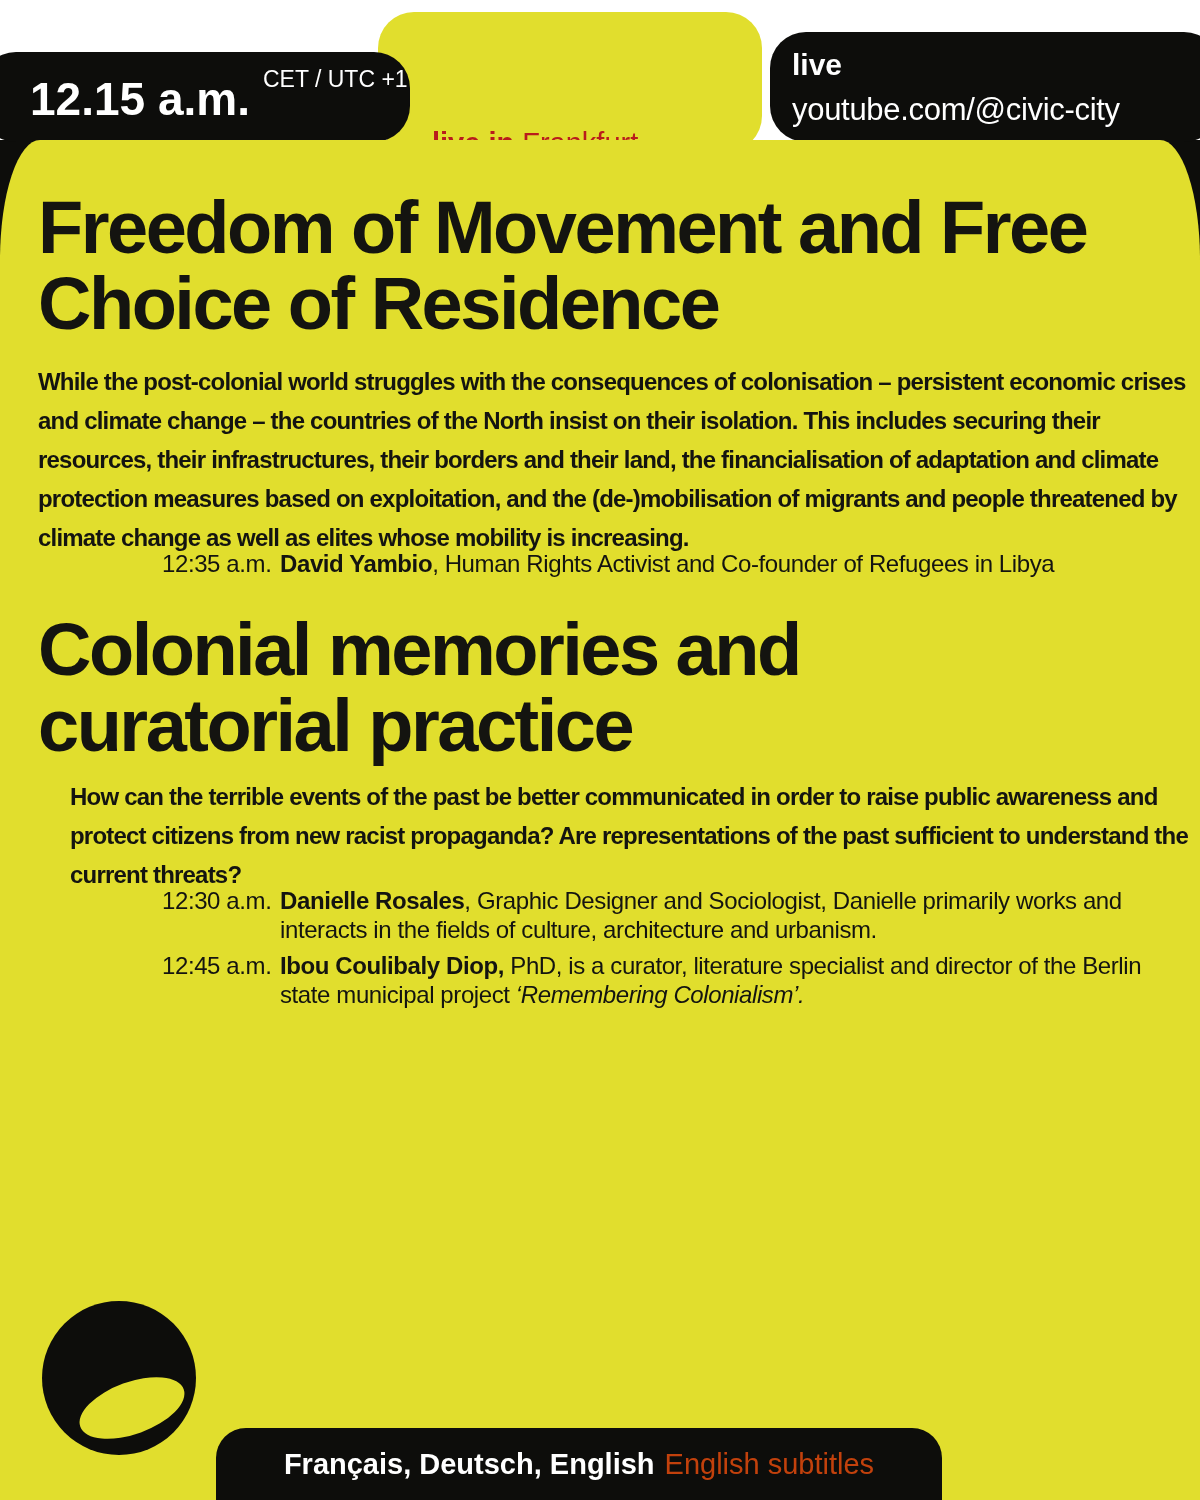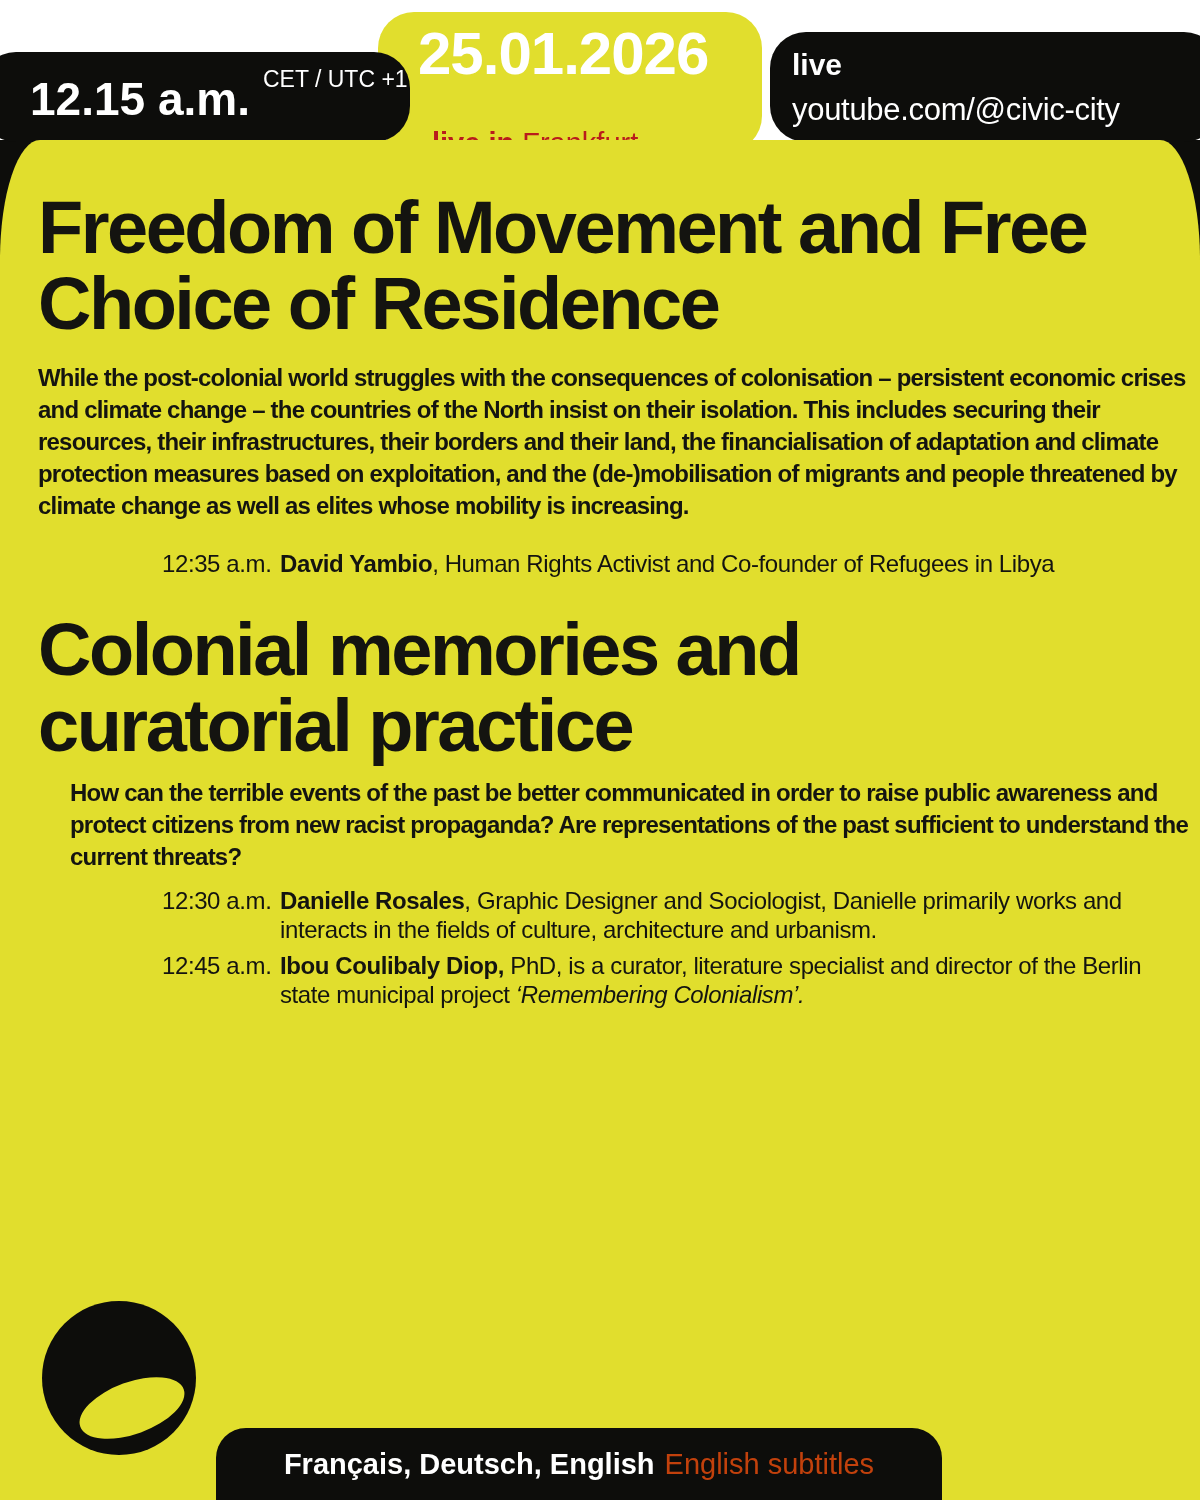--- a/index.html
+++ b/index.html
@@ -17,21 +17,21 @@
   .time-box .time{position:absolute;left:50px;top:24px;font-size:46px;font-weight:bold;color:#ffffff;line-height:1;white-space:nowrap;}
   .time-box .tz{position:absolute;left:283px;top:16px;font-size:23px;color:#ffffff;line-height:1;white-space:nowrap;}
   .live-box{position:absolute;left:770px;top:32px;width:450px;height:110px;background:#0d0d0b;border-radius:36px;z-index:3;}
   .live-box .label{position:absolute;left:22px;top:18px;font-size:30px;font-weight:bold;color:#ffffff;line-height:1;text-align:right;}
   .live-box .url{position:absolute;left:22px;top:62px;font-size:31px;color:#ffffff;line-height:1;letter-spacing:-0.3px;white-space:nowrap;}
   
   .content{position:absolute;left:0;top:0;width:1200px;height:1500px;z-index:5;color:#141410;}
   .h{position:absolute;left:38px;font-size:74px;font-weight:bold;letter-spacing:-2.5px;line-height:76px;white-space:nowrap;color:#141410;}
   .h1{top:190px;}
   .h2{top:612px;}
-  .para{position:absolute;left:38px;width:1152px;font-size:24px;font-weight:bold;letter-spacing:-0.8px;line-height:32px;color:#141410;}
+  .para{position:absolute;left:38px;width:1152px;font-size:24px;font-weight:bold;letter-spacing:-0.8px;line-height:39px;color:#141410;}
   .p1{top:362px;}
   .p2{top:777px;margin-left:32px;}
   .speakers{position:absolute;left:162px;width:1010px;}
   .sp1{top:549px;}
   .sp2{top:886px;}
   .speaker{font-size:24px;letter-spacing:-0.4px;line-height:29px;padding-left:118px;text-indent:-118px;margin-bottom:7px;color:#141410;}
   .speaker .time{display:inline-block;width:118px;text-indent:0;}
   .speaker .name{font-weight:bold;}
   .speaker .italic{font-style:italic;}
   
@@ -42,21 +42,20 @@
   .logo{position:absolute;left:39px;top:1300px;z-index:6;}
 </style>
 </head>
 <body>
 
 <div class="poster">
 
   <div class="white-strip"></div>
 
   <div class="date-tab">
-    <div class="date">25.01.2026</div>
     <div class="live-in">
       <span class="b">live in</span><span>Frankfurt</span>
     </div>
   </div>
 
   <div class="time-box">
     <span class="time">12.15 a.m.</span>
     <span class="tz">CET / UTC +1</span>
   </div>
 

